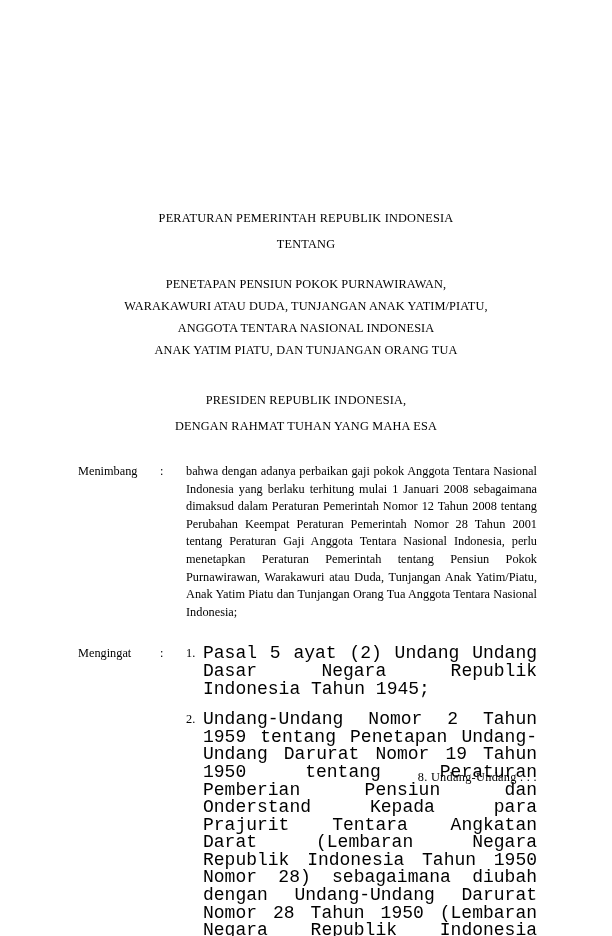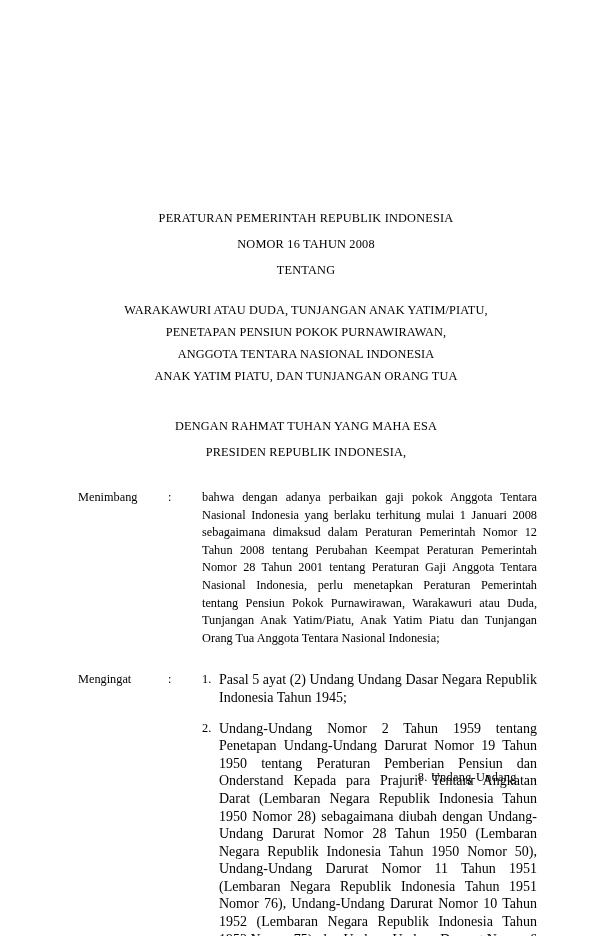--- a/index.html
+++ b/index.html
@@ -49,21 +49,20 @@
   .blessing-line {
     font-size: 12.3px;
     line-height: 26px;
     letter-spacing: 0.2px;
   }
   .clause {
     display: flex;
     margin-top: 24px;
     padding-left: 78px;
     padding-right: 75px;
-    gap: 8px;
   }
   .clause-label {
     width: 82px;
     flex: 0 0 82px;
     font-size: 12.3px;
     line-height: 17.6px;
   }
   .clause-colon {
     width: 10px;
     flex: 0 0 10px;
@@ -86,54 +85,54 @@
     margin-top: 13px;
   }
   .item-num {
     flex: 0 0 17px;
     width: 17px;
     font-size: 12.3px;
     line-height: 17.6px;
   }
   .item-text {
     flex: 1 1 auto;
-    font-size: 14px;
+    font-size: 18px;
     line-height: 17.6px;
     text-align: justify;
     text-justify: inter-word;
+    font-family: Liberation Mono, monospace;
   }
   .footer-note {
     position: absolute;
     right: 75px;
     bottom: 23px;
     font-size: 12.3px;
     letter-spacing: 0.3px;
   }
 </style>
 </head>
 <body>
 
 <div class="page">
 
   <div class="header-block">
     <div class="header-line">PERATURAN PEMERINTAH REPUBLIK INDONESIA</div>
-    <div class="header-line">NOMOR 16 TAHUN  2008</div>
     <div class="header-line">TENTANG</div>
   </div>
 
   <div class="title-block">
+    <div class="title-line">PENETAPAN PENSIUN POKOK PURNAWIRAWAN,</div>
     <div class="title-line">WARAKAWURI ATAU DUDA, TUNJANGAN ANAK YATIM/PIATU,</div>
-    <div class="title-line">PENETAPAN PENSIUN POKOK PURNAWIRAWAN,</div>
     <div class="title-line">ANGGOTA TENTARA NASIONAL INDONESIA</div>
     <div class="title-line">ANAK YATIM PIATU, DAN TUNJANGAN ORANG TUA</div>
   </div>
 
   <div class="blessing-block">
+    <div class="blessing-line">PRESIDEN REPUBLIK INDONESIA,</div>
     <div class="blessing-line">DENGAN RAHMAT TUHAN YANG MAHA ESA</div>
-    <div class="blessing-line">PRESIDEN REPUBLIK INDONESIA,</div>
   </div>
 
   <div class="clause">
     <div class="clause-label">Menimbang</div>
     <div class="clause-colon">:</div>
     <div class="clause-body">bahwa dengan adanya perbaikan gaji pokok Anggota Tentara Nasional Indonesia yang berlaku terhitung mulai 1 Januari 2008 sebagaimana dimaksud dalam Peraturan Pemerintah Nomor 12 Tahun 2008 tentang Perubahan Keempat Peraturan Pemerintah Nomor 28 Tahun 2001 tentang Peraturan Gaji Anggota Tentara Nasional Indonesia, perlu menetapkan Peraturan Pemerintah tentang Pensiun Pokok Purnawirawan, Warakawuri atau Duda, Tunjangan Anak Yatim/Piatu, Anak Yatim Piatu dan Tunjangan Orang Tua Anggota Tentara Nasional Indonesia;</div>
   </div>
 
   <div class="clause">
     <div class="clause-label">Mengingat</div>

